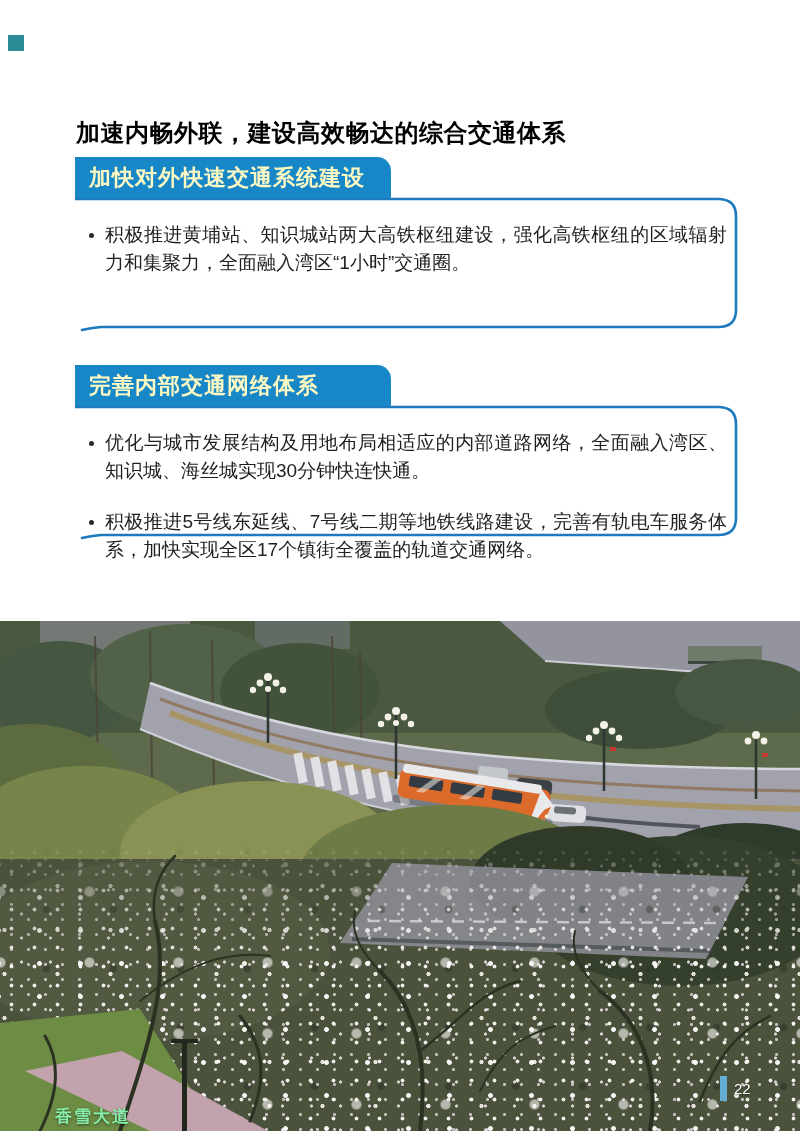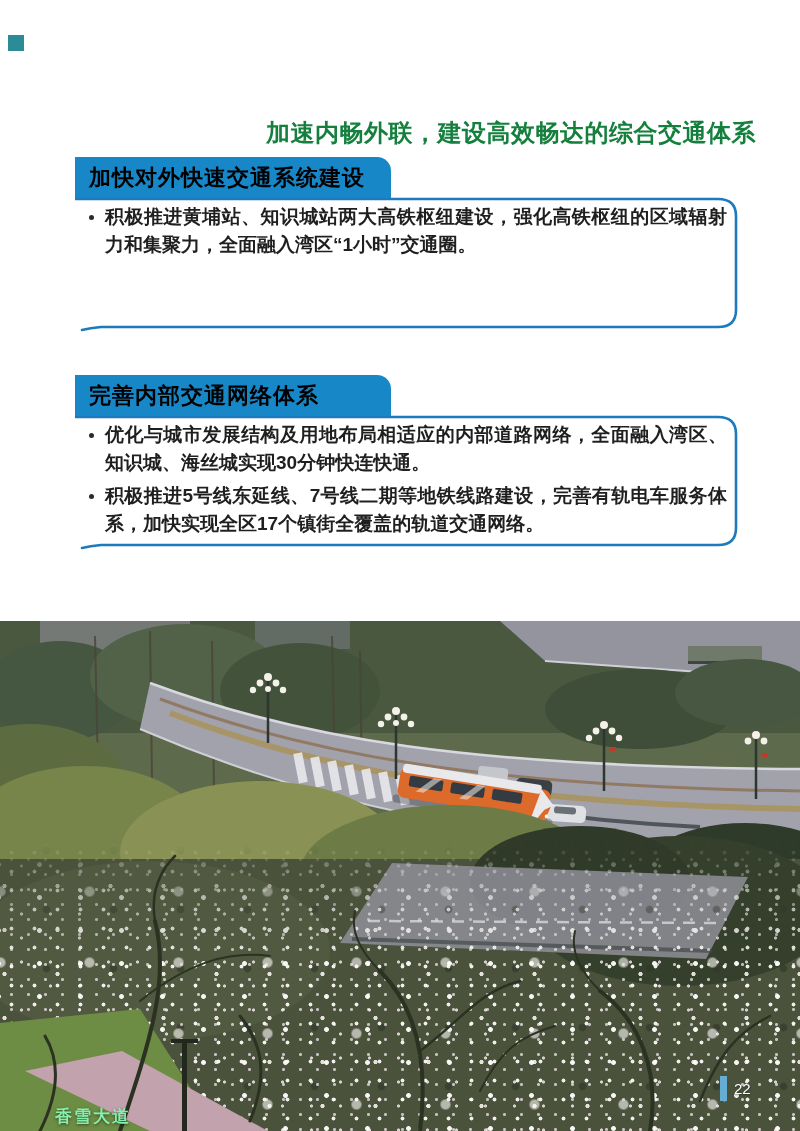--- a/index.html
+++ b/index.html
@@ -2,34 +2,34 @@
 <html><head>
 <meta charset="utf-8">
 <style>
   html,body{margin:0;padding:0;background:#ffffff;}
   .page{position:relative;width:800px;height:1131px;background:#ffffff;overflow:hidden;
         font-family:"Liberation Sans", sans-serif;}
 
   .corner-square{position:absolute;left:8px;top:35px;width:16px;height:16px;background:#2b8c97;}
 
   .doc-title{position:absolute;left:76px;top:101px;width:680px;
-             font-size:24px;font-weight:bold;color:#15803d;letter-spacing:.5px;text-align:right;}
+             font-size:24px;font-weight:bold;color:#000000;letter-spacing:.5px;}
 
   .section{position:absolute;left:75px;width:668px;}
   .sec1{top:157px;height:176px;}
-  .sec2{top:375px;height:175px;}
+  .sec2{top:365px;height:175px;}
   .sec-banner{position:relative;width:316px;height:41px;background:#1787c7;
-              border-radius:0 14px 0 0;color:#000000;font-size:22px;font-weight:bold;
+              border-radius:0 14px 0 0;color:#fef9c3;font-size:22px;font-weight:bold;
               line-height:41px;padding-left:14px;box-sizing:border-box;letter-spacing:1px;z-index:2;}
   .sec-frame{position:absolute;left:0;top:40px;width:668px;height:136px;z-index:1;}
   .sec-body{position:relative;z-index:2;margin:4px 0 0 11px;width:640px;}
   .sec-body ul{margin:0;padding:0;list-style:none;}
   .sec-body li{position:relative;padding-left:19px;width:622px;
-               font-size:19px;line-height:28px;color:#1f1f1f;margin-top:5px;
-               text-align:justify;font-weight:bold;}
+               font-size:19px;line-height:28px;color:#1f1f1f;margin-top:23px;
+               text-align:justify;}
   .sec-body li::before{content:"";position:absolute;left:3px;top:12px;width:5px;height:5px;
                border-radius:50%;background:#2a2a2a;}
 
   .photo{position:absolute;left:0;top:621px;width:800px;height:510px;overflow:hidden;background:#4a523c;}
   .photo svg{position:absolute;left:0;top:0;}
   .blossoms{position:absolute;left:0;top:222px;width:800px;height:288px;z-index:3;
     background-image:
       radial-gradient(circle, rgba(255,252,250,.92) 1.6px, transparent 2.3px),
       radial-gradient(circle, rgba(249,240,243,.8) 1.3px, transparent 1.9px),
       radial-gradient(circle, rgba(255,255,255,.95) 2px, transparent 2.9px),

